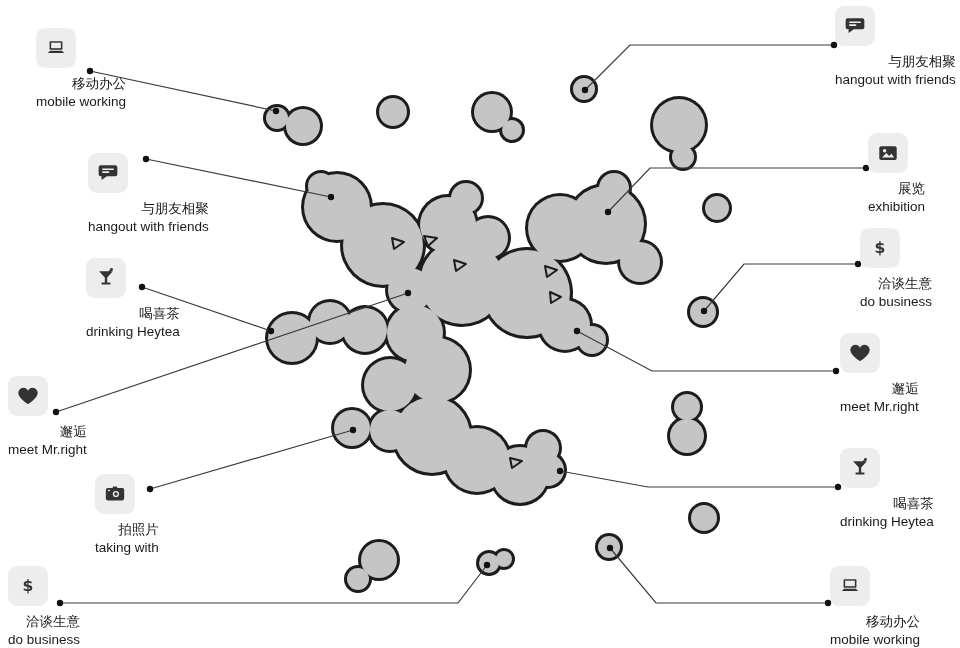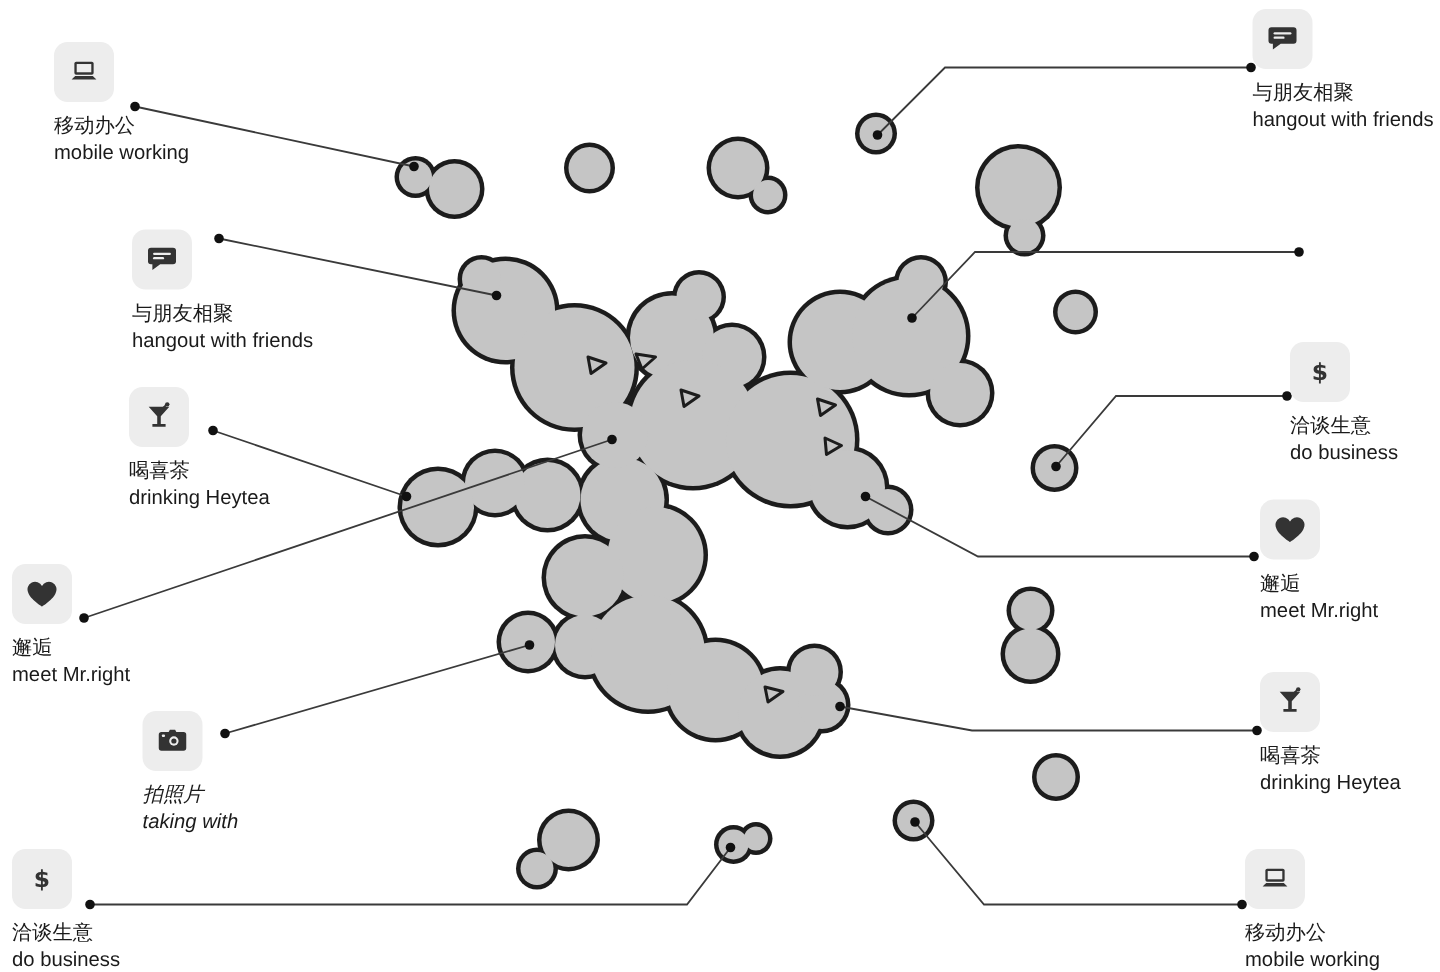--- a/index.html
+++ b/index.html
@@ -1,20 +1,20 @@
 <!DOCTYPE html>
 <html><head>
 <meta charset="utf-8">
 <style>
   html,body{margin:0;padding:0;background:#ffffff;}
   body{font-family:"Liberation Sans",sans-serif;}
   #stage{position:relative;width:960px;height:648px;overflow:hidden;background:#ffffff;}
   #diagram{position:absolute;left:0;top:0;}
   #callouts{position:absolute;left:0;top:0;width:100%;height:100%;pointer-events:none;}
-  .callout{position:absolute;color:#1a1a1a;}
+  .callout{position:absolute;color:#1a1a1a;text-align:right;}
   .icon-box{width:40px;height:40px;border-radius:9px;background:#ededed;
             display:flex;align-items:center;justify-content:center;margin-bottom:7px;}
   .zh{font-size:13.5px;line-height:1.35;white-space:nowrap;}
   .en{font-size:13.5px;line-height:1.35;white-space:nowrap;}
 </style>
 </head>
 <body>
 
 <div id="stage">
   <svg id="diagram" width="960" height="648" viewBox="0 0 960 648">
@@ -195,21 +195,21 @@
   </div>
       <div class="callout" style="left: 8px; top: 376px;">
     <div class="icon-box">
           <svg viewBox="0 0 24 24" width="22" height="22">
     <path d="M12 21s-8.5-5.2-10-10A5.5 5.5 0 0 1 12 6.2 5.5 5.5 0 0 1 22 11c-1.5 4.8-10 10-10 10z" fill="#333333"></path>
           </svg>
         </div>
     <div class="zh">邂逅</div>
     <div class="en">meet Mr.right</div>
   </div>
-      <div class="callout" style="left: 95px; top: 474px; font-style: italic;">
+      <div class="callout" style="left: 95px; top: 474px;">
     <div class="icon-box">
           <svg viewBox="0 0 24 24" width="22" height="22">
     <path d="M9.2 5.5l.9-1.7h3.8l.9 1.7H20a2 2 0 0 1 2 2V17a2 2 0 0 1-2 2H4a2 2 0 0 1-2-2V7.5a2 2 0 0 1 2-2z" fill="#333333"></path>
     <circle cx="13" cy="12" r="3.4" fill="#ededed"></circle>
     <circle cx="13" cy="12" r="1.9" fill="#333333"></circle>
     <rect x="4.2" y="7.3" width="2.4" height="1.8" rx="0.9" fill="#ededed"></rect>
           </svg>
         </div>
     <div class="zh">拍照片</div>
     <div class="en">taking with</div>
@@ -227,20 +227,31 @@
     <div class="icon-box">
           <svg viewBox="0 0 24 24" width="22" height="22">
     <path d="M4 3.5h16a2.2 2.2 0 0 1 2.2 2.2v7.6a2.2 2.2 0 0 1-2.2 2.2h-9.3L5 19.6v-4.1H4a2.2 2.2 0 0 1-2.2-2.2V5.7A2.2 2.2 0 0 1 4 3.5z" fill="#333333"></path>
     <rect x="5.5" y="7" width="13" height="1.7" rx="0.85" fill="#ededed"></rect>
     <rect x="5.5" y="10.2" width="8" height="1.7" rx="0.85" fill="#ededed"></rect>
           </svg>
         </div>
     <div class="zh">与朋友相聚</div>
     <div class="en">hangout with friends</div>
   </div>
+      <div class="callout" style="left: 868px; top: 133px;">
+    <div class="icon-box">
+          <svg viewBox="0 0 24 24" width="22" height="22">
+    <rect x="2.5" y="4.5" width="19" height="15" rx="2" fill="#333333"></rect>
+    <circle cx="8.3" cy="9.5" r="1.9" fill="#ededed"></circle>
+    <path d="M5.5 16.8l4.6-4.9 3.2 3.3 2.4-2.4 3 4z" fill="#ededed"></path>
+          </svg>
+        </div>
+    <div class="zh">展览</div>
+    <div class="en">exhibition</div>
+  </div>
       <div class="callout" style="left: 860px; top: 228px;">
     <div class="icon-box">
           <svg viewBox="0 0 24 24" width="22" height="22">
     <text x="12" y="17.5" text-anchor="middle" font-family="DejaVu Sans, sans-serif" font-size="17" font-weight="bold" fill="#333333">$</text>
           </svg>
         </div>
     <div class="zh">洽谈生意</div>
     <div class="en">do business</div>
   </div>
       <div class="callout" style="left: 840px; top: 333px;">

